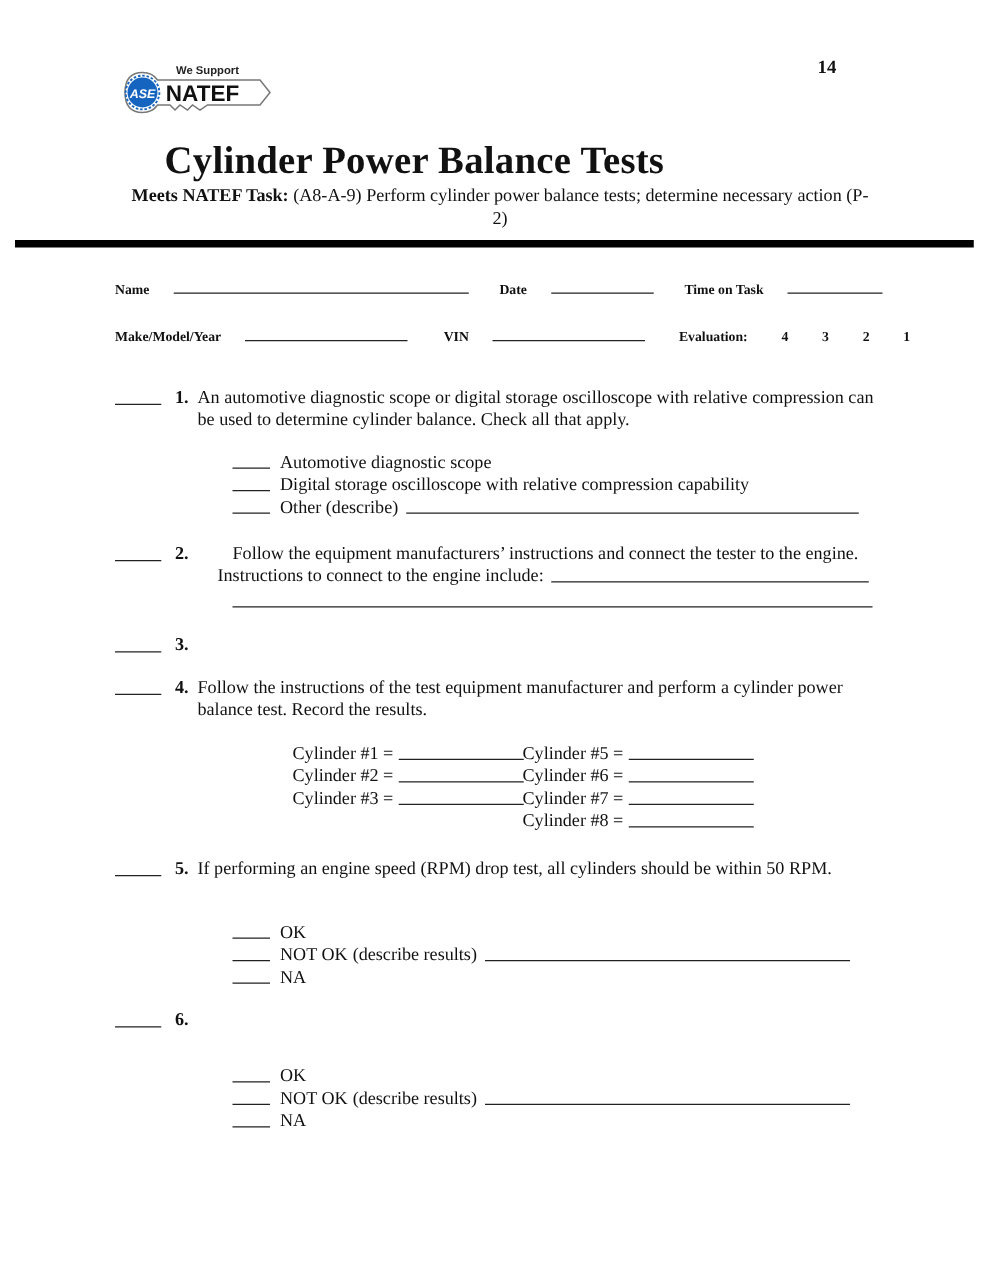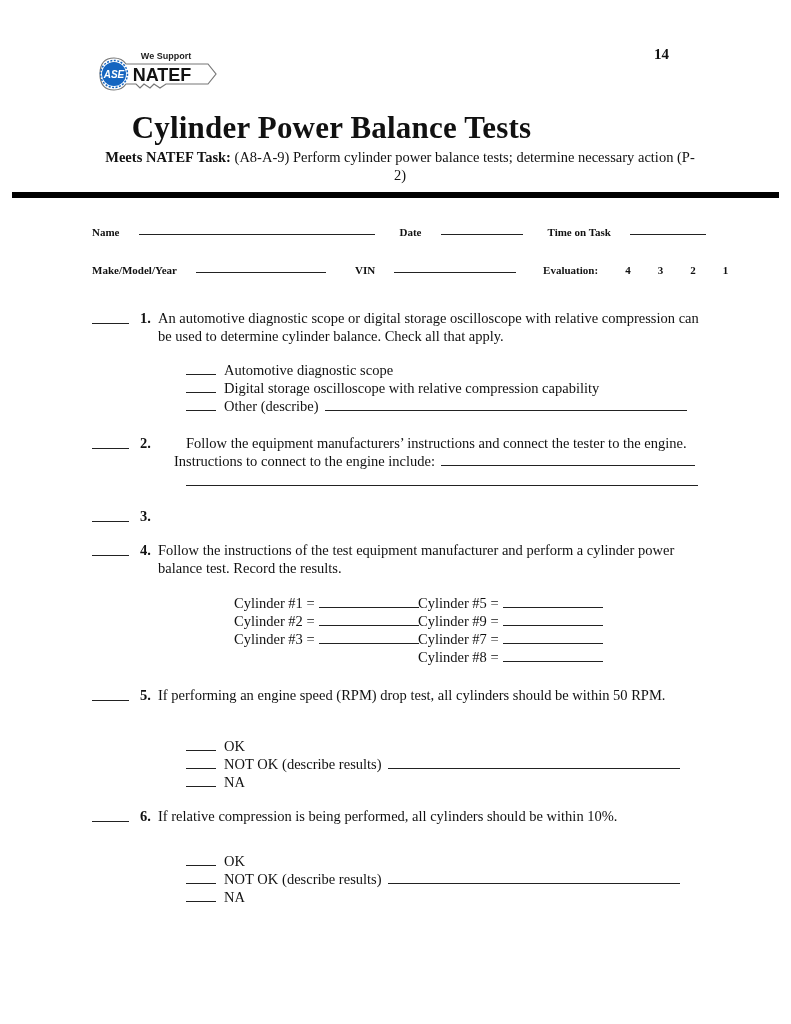--- a/index.html
+++ b/index.html
@@ -136,21 +136,21 @@
       <span>Cylinder #3 =</span>
       <span class="cyl-line"></span>
     </div>
 </div>
 <div class="abs" style="left:418px; top:594px;">
   <div class="cyl">
       <span>Cylinder #5 =</span>
       <span class="cyl-line"></span>
     </div>
   <div class="cyl">
-      <span>Cylinder #9 =</span>
+      <span>Cylinder #6 =</span>
       <span class="cyl-line"></span>
     </div>
   <div class="cyl">
       <span>Cylinder #7 =</span>
       <span class="cyl-line"></span>
     </div>
   <div class="cyl">
       <span>Cylinder #8 =</span>
       <span class="cyl-line"></span>
     </div>
@@ -172,21 +172,20 @@
   <span class="opt-line" style="width:292px;"></span>
 </div>
 <div class="abs opt" style="top:773px;">
   <span class="opt-blank"></span>
   <span class="bold">NA</span>
 </div>
 
 <div class="abs q" style="top:807px; width:620px; height:20px;">
   <span class="score-blank"></span>
   <span class="q-num">6.</span>
-  <span class="q-text">If relative compression is being performed, all cylinders should be within 10%.</span>
 </div>
 <div class="abs opt" style="top:852px;">
   <span class="opt-blank"></span>
   <span class="bold">OK</span>
 </div>
 <div class="abs opt" style="top:870px;">
   <span class="opt-blank"></span>
   <span class="bold">NOT OK</span>
   <span style="margin-left:4px;">(describe results)</span>
   <span class="opt-line" style="width:292px;"></span>

